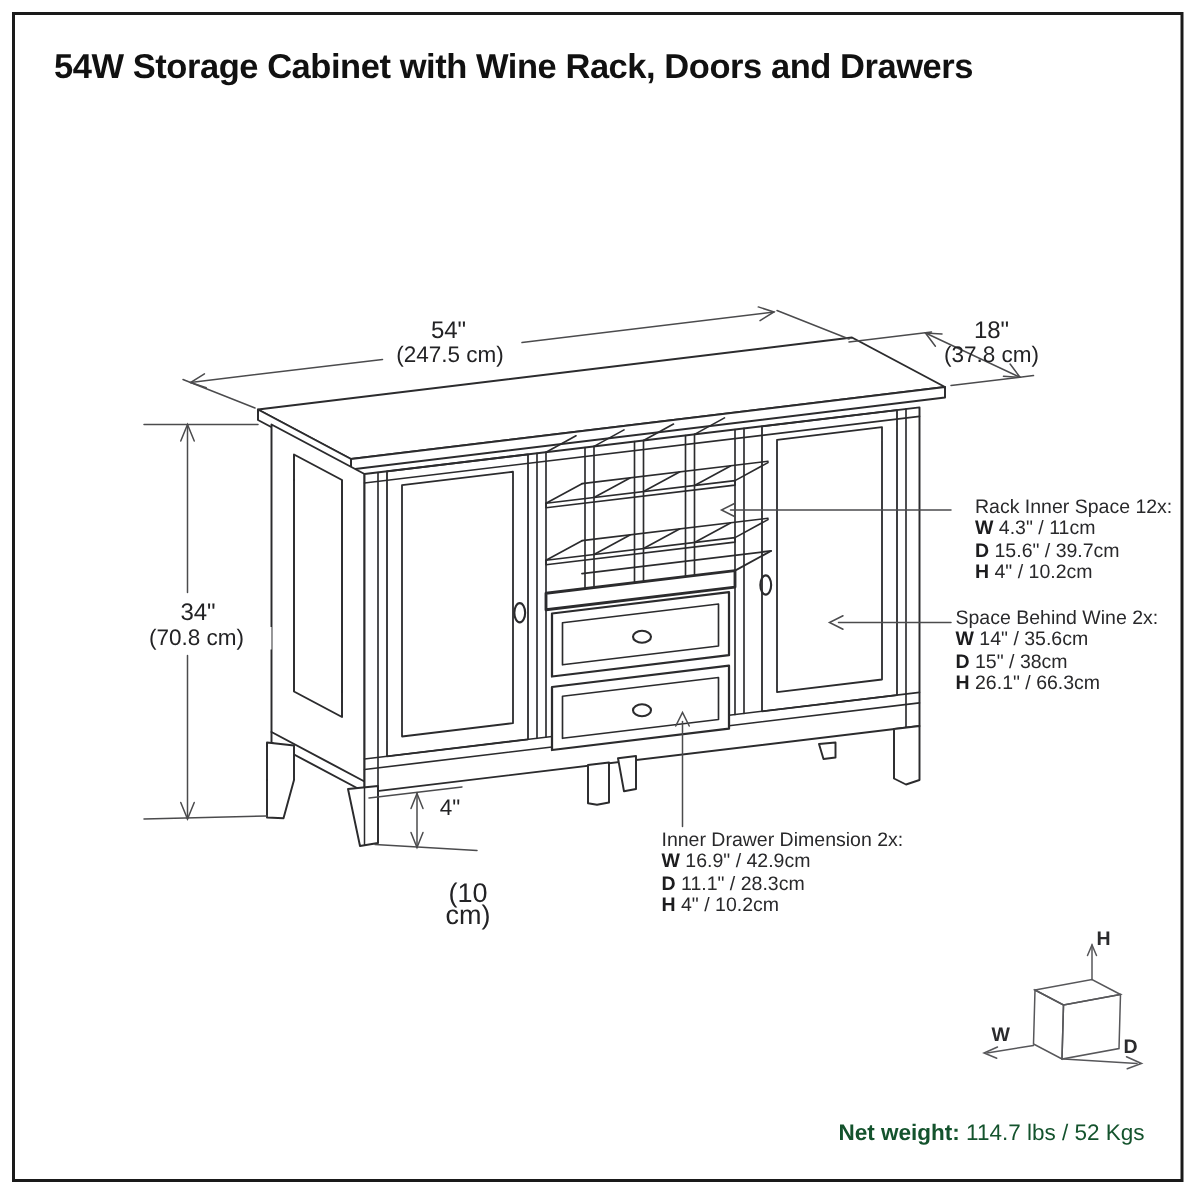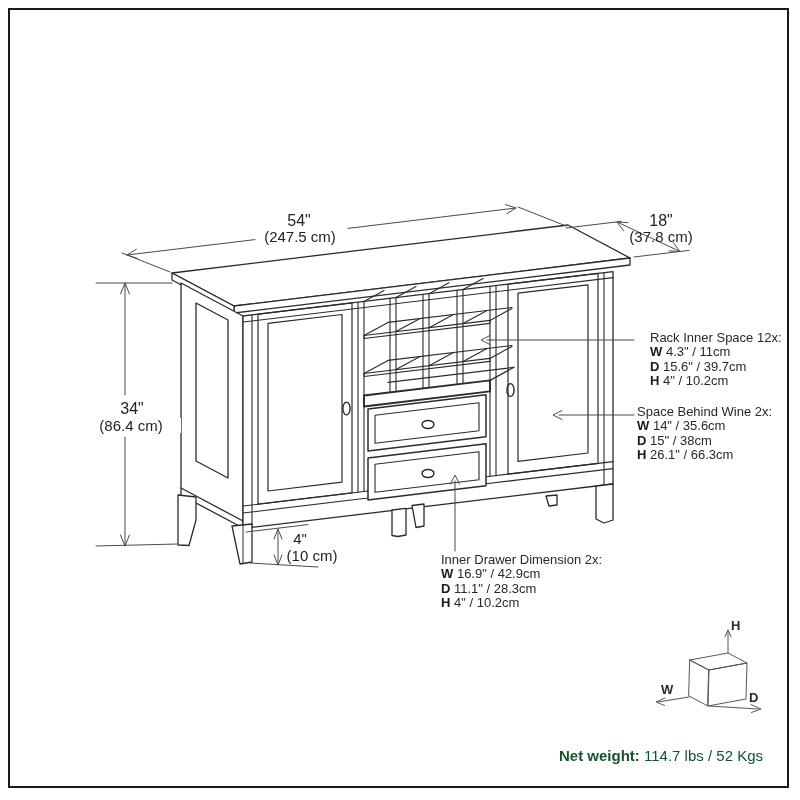--- a/index.html
+++ b/index.html
@@ -21,20 +21,21 @@
     font-size:15px;color:#14532d;white-space:nowrap;}
   .netweight .lbl{font-weight:700;}
   .axislbl{position:absolute;font-size:13px;font-weight:700;color:#2b2b2d;}
 </style>
 </head>
 <body>
 
 <div class="frame"></div>
 
 <div class="title">
+  <div>54W Storage Cabinet with Wine Rack, Doors and Drawers</div>
 </div>
 
 <svg class="art" width="800" height="800" viewBox="0 0 800 800">
 
   <g stroke="#2b2b2d" fill="none" stroke-width="1.3" stroke-linejoin="round" stroke-linecap="round">
 
     <g>
       <polygon points="172,273 568,225 630,258 234,306" fill="#ffffff"></polygon>
       <polygon points="234,306 630,258 630,265 234,313" fill="#ffffff"></polygon>
       <polygon points="172,273 234,306 234,313 172,280" fill="#ffffff"></polygon>
@@ -196,28 +197,28 @@
   <div class="dim-in">18"</div>
 </div>
 <div class="dimtxt" style="left:611px;top:229px;width:100px;">
   <div class="dim-cm">(37.8 cm)</div>
 </div>
 
 <div class="dimtxt" style="left:102px;top:401px;width:60px;background:#fff;">
   <div class="dim-in">34"</div>
 </div>
 <div class="dimtxt" style="left:81px;top:418px;width:100px;background:#fff;">
-  <div class="dim-cm">(86.4 cm)</div>
+  <div class="dim-cm">(70.8 cm)</div>
 </div>
 
 <div class="dimtxt" style="left:285px;top:531px;width:30px;">
   <div class="dim-in" style="font-size:15px;">4"</div>
 </div>
 <div class="dimtxt" style="left:283px;top:548px;width:58px;">
-  <div class="dim-cm" style="font-size:15px;">(10 cm)</div>
+  <div class="dim-cm" style="font-size:18px;margin-top:40px;">(10 cm)</div>
 </div>
 
 <div class="callout" style="left:637px;top:331px;margin-left:13px;">
   <div>Rack Inner Space 12x:</div>
   <div><span class="axis">W</span> <span>4.3" / 11cm</span></div>
   <div><span class="axis">D</span> <span>15.6" / 39.7cm</span></div>
   <div><span class="axis">H</span> <span>4" / 10.2cm</span></div>
 </div>
 
 <div class="callout" style="left:637px;top:405px;">

